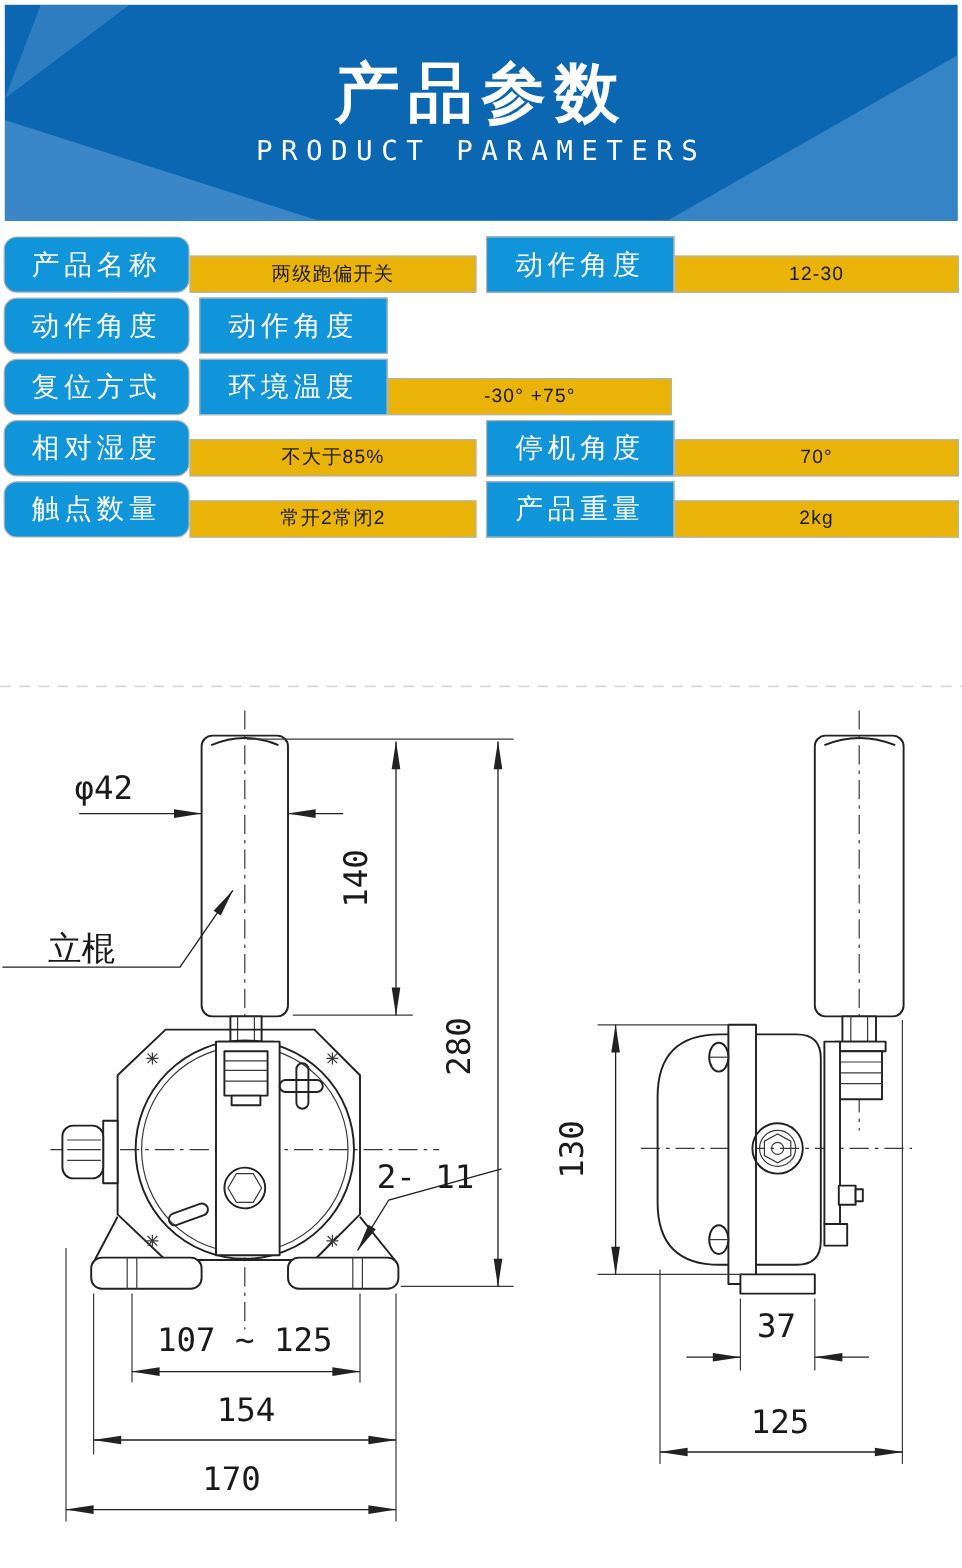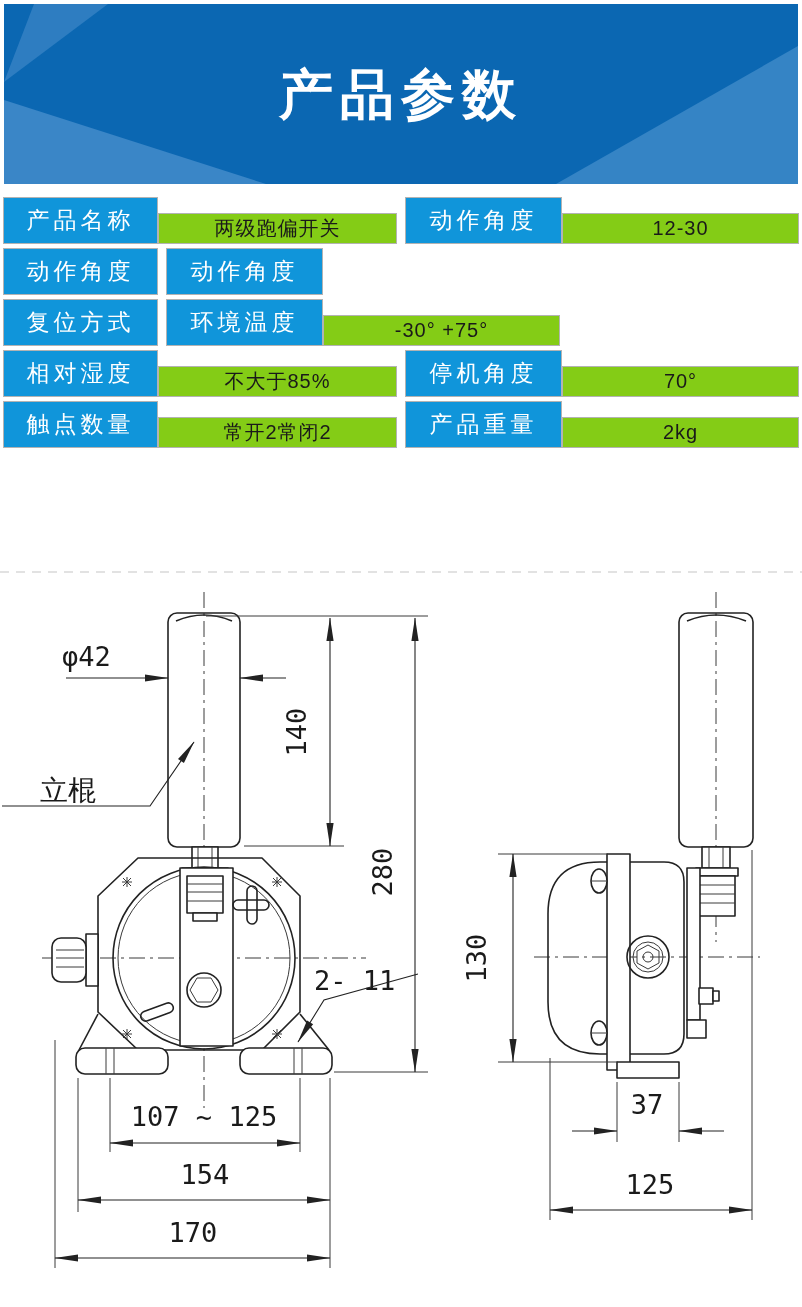--- a/index.html
+++ b/index.html
@@ -16,22 +16,22 @@
   .banner-title{color:#ffffff;font-size:54px;font-weight:bold;letter-spacing:7px;line-height:1;}
   .banner-sub{color:#ffffff;font-size:23px;letter-spacing:7px;line-height:1;
     font-family:"DejaVu Sans Mono","Liberation Mono",monospace;}
   
   .spec-table{position:absolute;left:3px;top:197px;width:796px;display:flex;
     flex-direction:column;row-gap:4px;}
   .spec-row{display:flex;height:47px;}
   .cell{box-sizing:border-box;display:flex;align-items:center;justify-content:center;
     border:1px solid #b3b3b3;}
   .cell.label{background:#1095da;color:#ffffff;font-size:23px;letter-spacing:4px;}
-  .cell.value{background:#84cc16;color:#1a1a1a;font-size:20px;letter-spacing:1px;margin-top:16px;}
-  .c1{width:155px;}
+  .cell.value{background:#eab308;color:#1a1a1a;font-size:16px;letter-spacing:1px;margin-top:16px;}
+  .c1{width:155px;border-radius:11px;}
   .c2{width:239px;}
   .gap{width:8px;border:none;background:transparent;}
   .c3{width:157px;}
   .c4{width:237px;}
   
   .drawing{position:absolute;left:0;top:455px;width:802px;height:852px;}
   .ol{stroke:#222;stroke-width:1.6;fill:none;stroke-linejoin:round;}
   .olf{stroke:#222;stroke-width:1.6;fill:#ffffff;stroke-linejoin:round;}
   .thin{stroke:#3a3a3a;stroke-width:1;fill:none;}
   .dim{stroke:#222;stroke-width:1.1;fill:none;}
@@ -44,20 +44,21 @@
 <body>
 
 <div class="page">
 
   <div class="banner">
     <div class="tri t1"></div>
     <div class="tri t2"></div>
     <div class="tri t3"></div>
     <div class="banner-inner">
       <div class="banner-title">产品参数</div>
+      <div class="banner-sub">PRODUCT PARAMETERS</div>
     </div>
   </div>
 
   <div class="spec-table">
     <div class="spec-row">
       <div class="cell label c1">产品名称</div>
       <div class="cell value c2">两级跑偏开关</div>
       <div class="gap"></div>
       <div class="cell label c3">动作角度</div>
       <div class="cell value c4">12-30</div>

